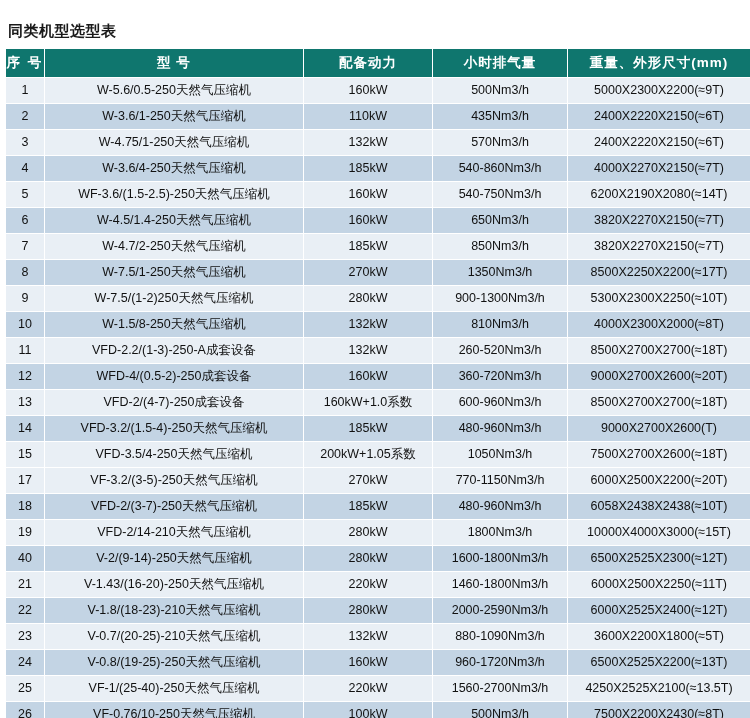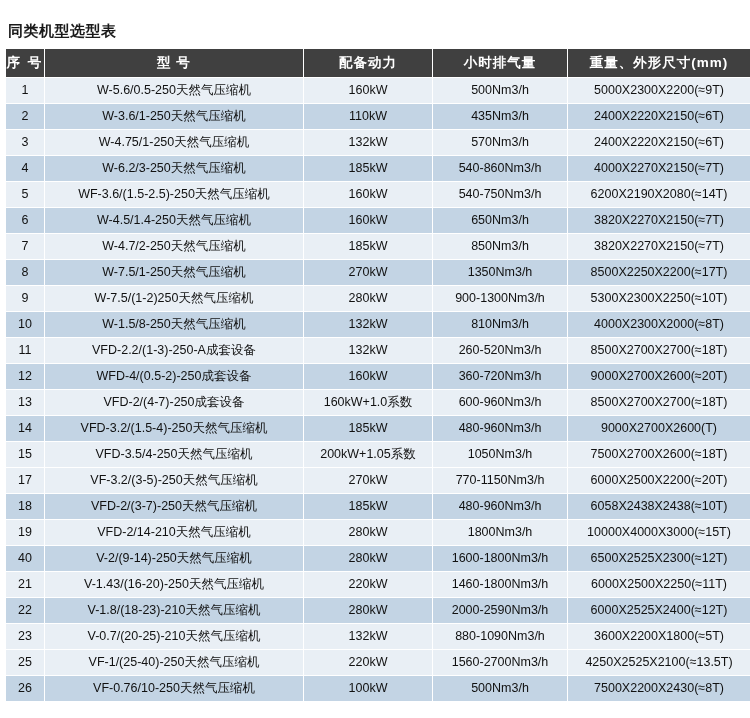--- a/index.html
+++ b/index.html
@@ -40,21 +40,21 @@
     text-align: center;
     vertical-align: middle;
     font-size: 12.5px;
     line-height: 1.15;
     padding: 0;
     height: 25px;
     white-space: nowrap;
     overflow: hidden;
   }
   table.spec thead th {
-    background: #404040;
+    background: #0f766e;
     color: #ffffff;
     font-weight: bold;
     font-size: 13.5px;
     height: 28px;
     letter-spacing: 1px;
   }
   table.spec thead th.col-no {
     letter-spacing: 2px;
   }
   
@@ -120,21 +120,21 @@
         </tr>
         <tr class="odd">
           <td class="cell-no col-no">3</td>
           <td class="cell-model col-model">W-4.75/1-250天然气压缩机</td>
           <td class="cell-power col-power">132kW</td>
           <td class="cell-flow col-flow">570Nm3/h</td>
           <td class="cell-weight col-weight">2400X2220X2150(≈6T)</td>
         </tr>
         <tr class="even">
           <td class="cell-no col-no">4</td>
-          <td class="cell-model col-model">W-6.2/3-250天然气压缩机</td>
+          <td class="cell-model col-model">W-3.6/4-250天然气压缩机</td>
           <td class="cell-power col-power">185kW</td>
           <td class="cell-flow col-flow">540-860Nm3/h</td>
           <td class="cell-weight col-weight">4000X2270X2150(≈7T)</td>
         </tr>
         <tr class="odd">
           <td class="cell-no col-no">5</td>
           <td class="cell-model col-model">WF-3.6/(1.5-2.5)-250天然气压缩机</td>
           <td class="cell-power col-power">160kW</td>
           <td class="cell-flow col-flow">540-750Nm3/h</td>
           <td class="cell-weight col-weight">6200X2190X2080(≈14T)</td>
@@ -251,20 +251,27 @@
           <td class="cell-flow col-flow">2000-2590Nm3/h</td>
           <td class="cell-weight col-weight">6000X2525X2400(≈12T)</td>
         </tr>
         <tr class="odd">
           <td class="cell-no col-no">23</td>
           <td class="cell-model col-model">V-0.7/(20-25)-210天然气压缩机</td>
           <td class="cell-power col-power">132kW</td>
           <td class="cell-flow col-flow">880-1090Nm3/h</td>
           <td class="cell-weight col-weight">3600X2200X1800(≈5T)</td>
         </tr>
+        <tr class="even">
+          <td class="cell-no col-no">24</td>
+          <td class="cell-model col-model">V-0.8/(19-25)-250天然气压缩机</td>
+          <td class="cell-power col-power">160kW</td>
+          <td class="cell-flow col-flow">960-1720Nm3/h</td>
+          <td class="cell-weight col-weight">6500X2525X2200(≈13T)</td>
+        </tr>
         <tr class="odd">
           <td class="cell-no col-no">25</td>
           <td class="cell-model col-model">VF-1/(25-40)-250天然气压缩机</td>
           <td class="cell-power col-power">220kW</td>
           <td class="cell-flow col-flow">1560-2700Nm3/h</td>
           <td class="cell-weight col-weight">4250X2525X2100(≈13.5T)</td>
         </tr>
         <tr class="even">
           <td class="cell-no col-no">26</td>
           <td class="cell-model col-model">VF-0.76/10-250天然气压缩机</td>

